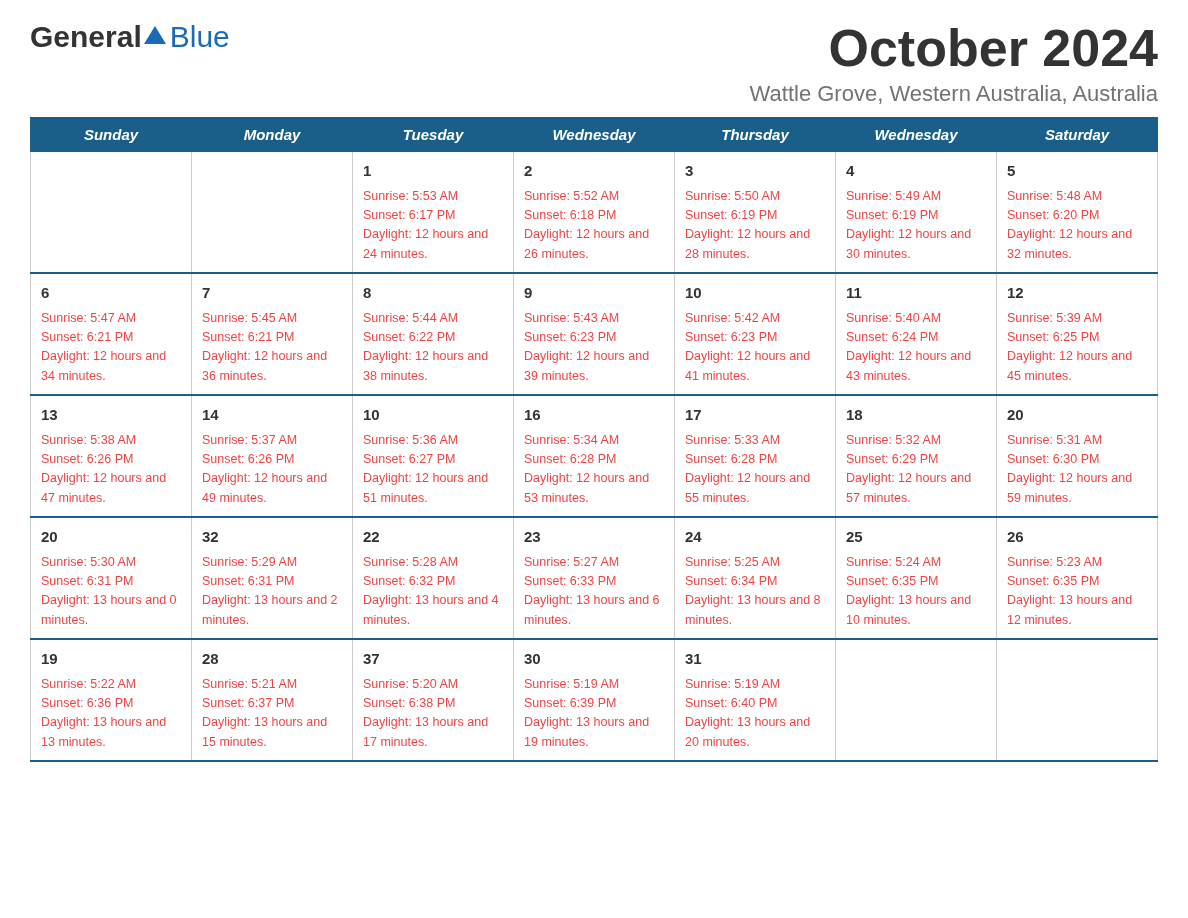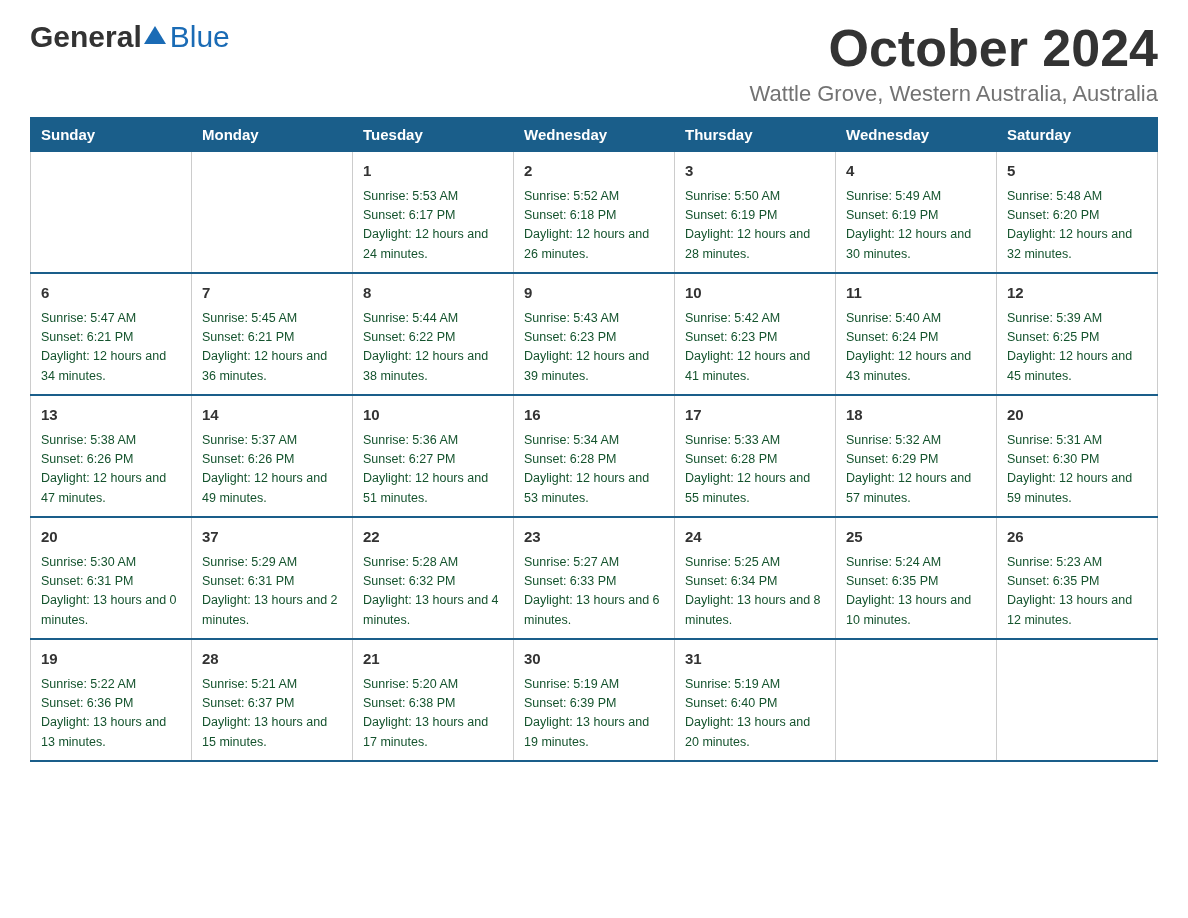--- a/index.html
+++ b/index.html
@@ -34,22 +34,23 @@
       width: 100%;
       border-collapse: collapse;
       margin-top: 10px;
     }
     thead tr th {
       background-color: #1a5e8a;
       color: #fff;
       font-size: 15px;
       font-weight: bold;
       padding: 8px 10px;
-      text-align: left;
+      text-align: center;
       border: 1px solid #1a5e8a;
+      font-style: italic;
     }
     tbody tr td {
       vertical-align: top;
       padding: 8px 10px;
       border: 1px solid #ccc;
       width: 14.28%;
       min-height: 100px;
       font-size: 13px;
       color: #333;
       line-height: 1.5;
@@ -59,21 +60,21 @@
     }
     .day-number {
       font-size: 15px;
       font-weight: bold;
       color: #333;
       display: block;
       margin-bottom: 4px;
     }
     .day-info {
       font-size: 12.5px;
-      color: #14532d;
+      color: #ef4444;
       line-height: 1.55;
     }
     td.empty {
       background: #fff;
     }
     .logo-wrapper {
       display: flex;
       align-items: flex-start;
     }
     .logo-line1 {
@@ -200,21 +201,21 @@
           <span class="day-number">20</span>
           <div class="day-info">Sunrise: 5:31 AM<br>Sunset: 6:30 PM<br>Daylight: 12 hours and 59 minutes.</div>
         </td>
       </tr>
       <tr>
         <td>
           <span class="day-number">20</span>
           <div class="day-info">Sunrise: 5:30 AM<br>Sunset: 6:31 PM<br>Daylight: 13 hours and 0 minutes.</div>
         </td>
         <td>
-          <span class="day-number">37</span>
+          <span class="day-number">32</span>
           <div class="day-info">Sunrise: 5:29 AM<br>Sunset: 6:31 PM<br>Daylight: 13 hours and 2 minutes.</div>
         </td>
         <td>
           <span class="day-number">22</span>
           <div class="day-info">Sunrise: 5:28 AM<br>Sunset: 6:32 PM<br>Daylight: 13 hours and 4 minutes.</div>
         </td>
         <td>
           <span class="day-number">23</span>
           <div class="day-info">Sunrise: 5:27 AM<br>Sunset: 6:33 PM<br>Daylight: 13 hours and 6 minutes.</div>
         </td>
@@ -234,21 +235,21 @@
       <tr>
         <td>
           <span class="day-number">19</span>
           <div class="day-info">Sunrise: 5:22 AM<br>Sunset: 6:36 PM<br>Daylight: 13 hours and 13 minutes.</div>
         </td>
         <td>
           <span class="day-number">28</span>
           <div class="day-info">Sunrise: 5:21 AM<br>Sunset: 6:37 PM<br>Daylight: 13 hours and 15 minutes.</div>
         </td>
         <td>
-          <span class="day-number">21</span>
+          <span class="day-number">37</span>
           <div class="day-info">Sunrise: 5:20 AM<br>Sunset: 6:38 PM<br>Daylight: 13 hours and 17 minutes.</div>
         </td>
         <td>
           <span class="day-number">30</span>
           <div class="day-info">Sunrise: 5:19 AM<br>Sunset: 6:39 PM<br>Daylight: 13 hours and 19 minutes.</div>
         </td>
         <td>
           <span class="day-number">31</span>
           <div class="day-info">Sunrise: 5:19 AM<br>Sunset: 6:40 PM<br>Daylight: 13 hours and 20 minutes.</div>
         </td>

